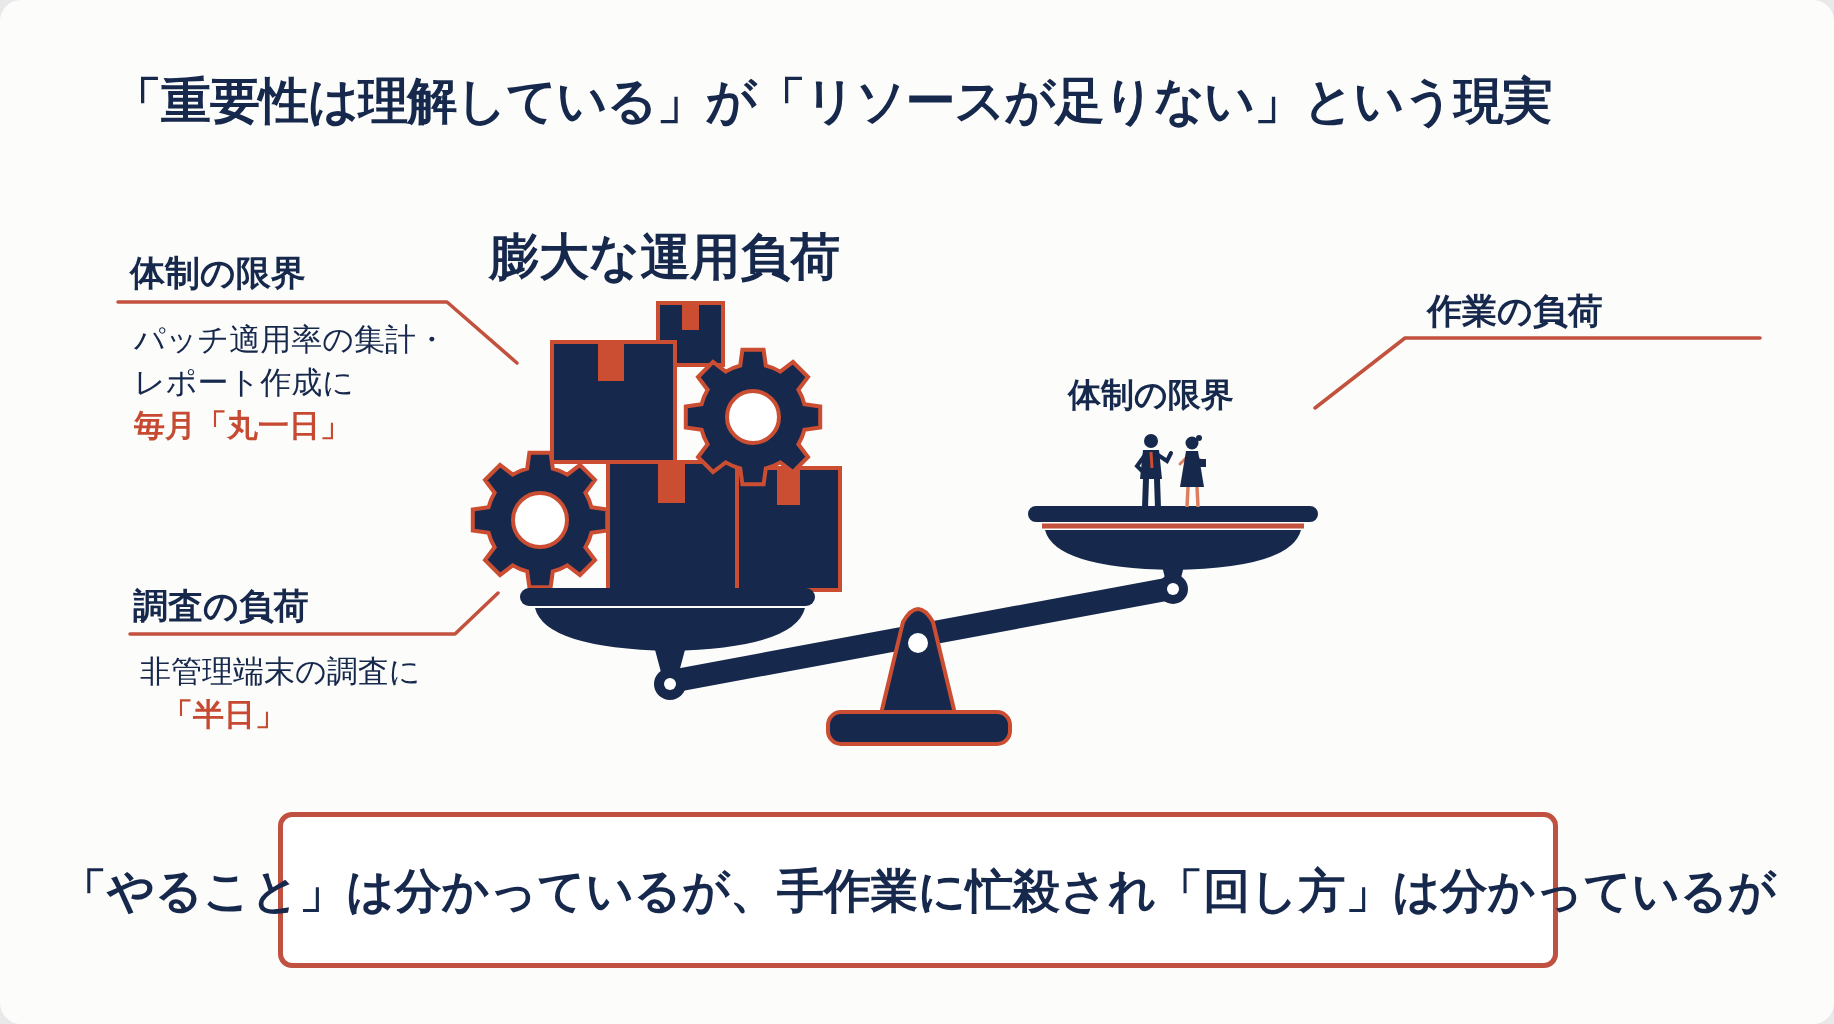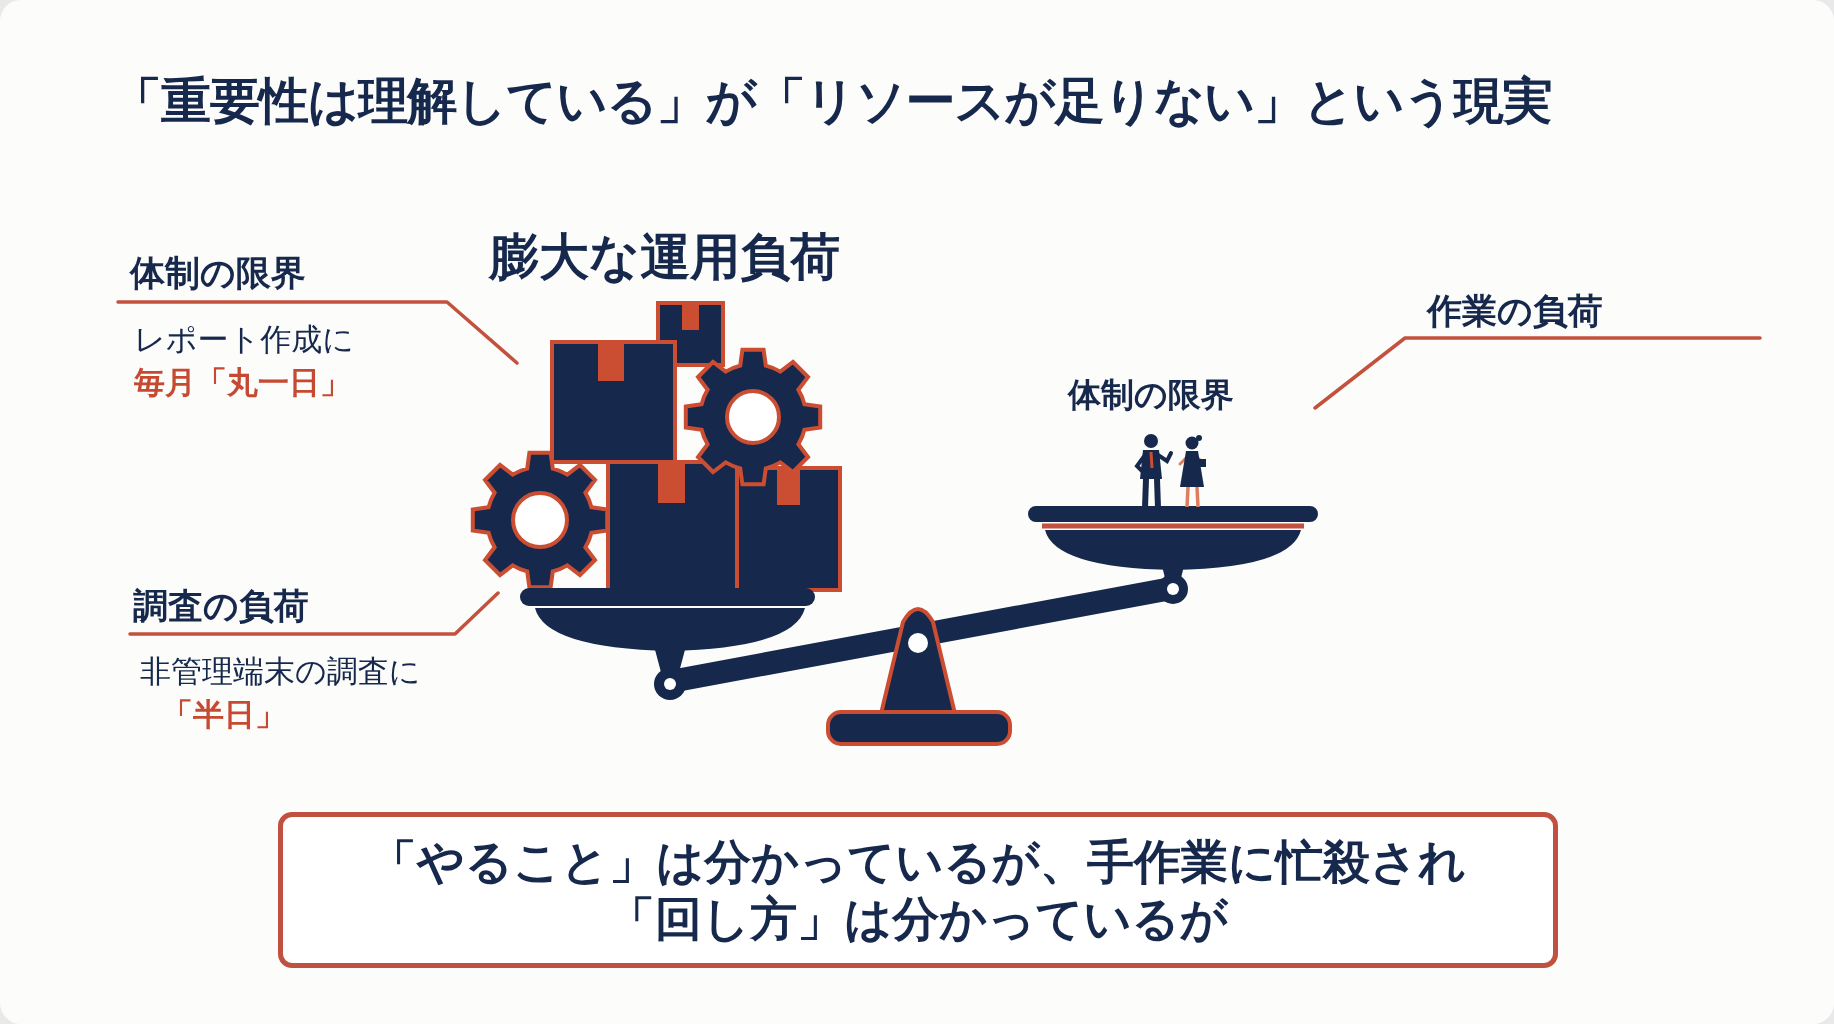--- a/index.html
+++ b/index.html
@@ -42,21 +42,21 @@
   .team-title{left:1427px;top:288px;}
   .team-body{left:1427px;top:352px;line-height:41px;}
   .team-size-label{left:1068px;top:373px;font-size:33px;font-weight:700;}
   .conclusion-box{
     position:absolute;
     left:278px;top:812px;width:1280px;height:156px;
     box-sizing:border-box;
     background:var(--white);
     border:5px solid var(--box-border);
     border-radius:14px;
-    display:flex;flex-direction:column;justify-content:center;align-items:center;
+    display:flex;flex-direction:row;justify-content:center;align-items:center;
     text-align:center;
   }
   .conclusion-line{
     font-size:47px;font-weight:700;line-height:57px;white-space:nowrap;
   }
   svg.scale-art{position:absolute;left:0;top:0;}
   .ill-fill{fill:var(--navy);}
   .ill-stroke{stroke:var(--stroke);stroke-width:4;}
   .callout-line{fill:none;stroke:var(--line-red);stroke-width:3.5;stroke-linecap:round;stroke-linejoin:round;}
 </style>
@@ -155,20 +155,21 @@
       </g>
     </g>
   </svg>
 
   <div class="abs slide-title">「重要性は理解している」が「リソースが足りない」という現実</div>
 
   <div class="abs pile-heading">膨大な運用負荷</div>
 
   <div class="abs callout-title work-title">体制の限界</div>
   <div class="abs callout-body work-body">
+    <div>パッチ適用率の集計・</div>
     <div>レポート作成に</div>
     <div class="callout-highlight">毎月「丸一日」</div>
   </div>
 
   <div class="abs callout-body survey-body">
     <div>非管理端末の調査に</div>
     <div class="callout-highlight">「半日」</div>
   </div>
   <div class="abs callout-title survey-title">調査の負荷</div>
 

